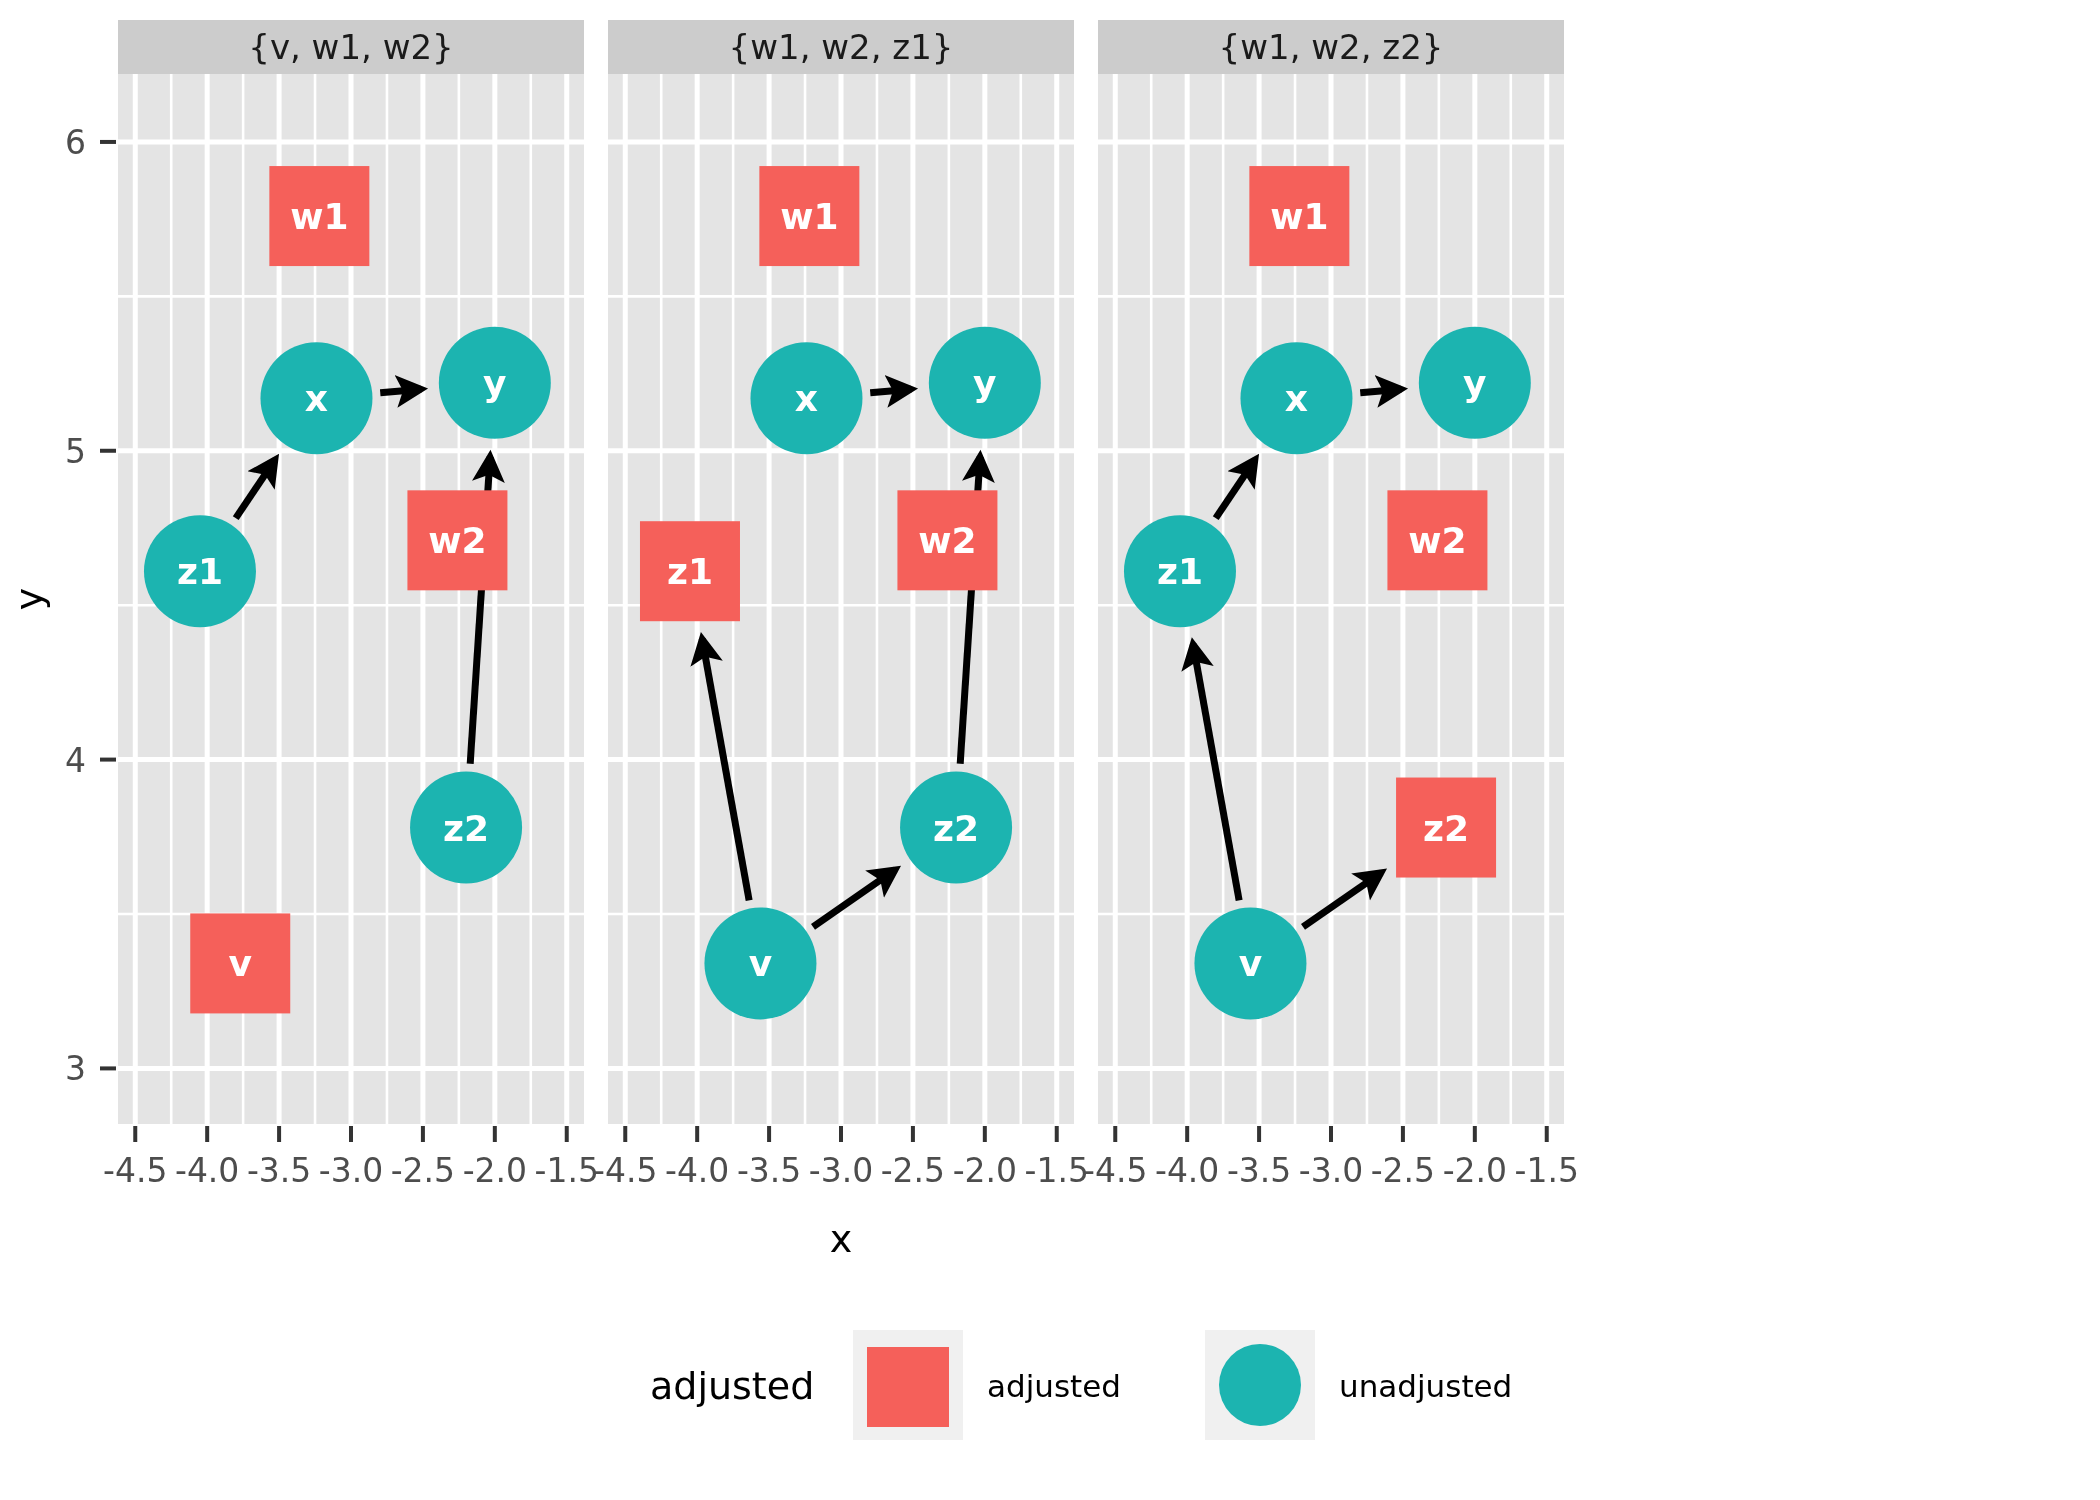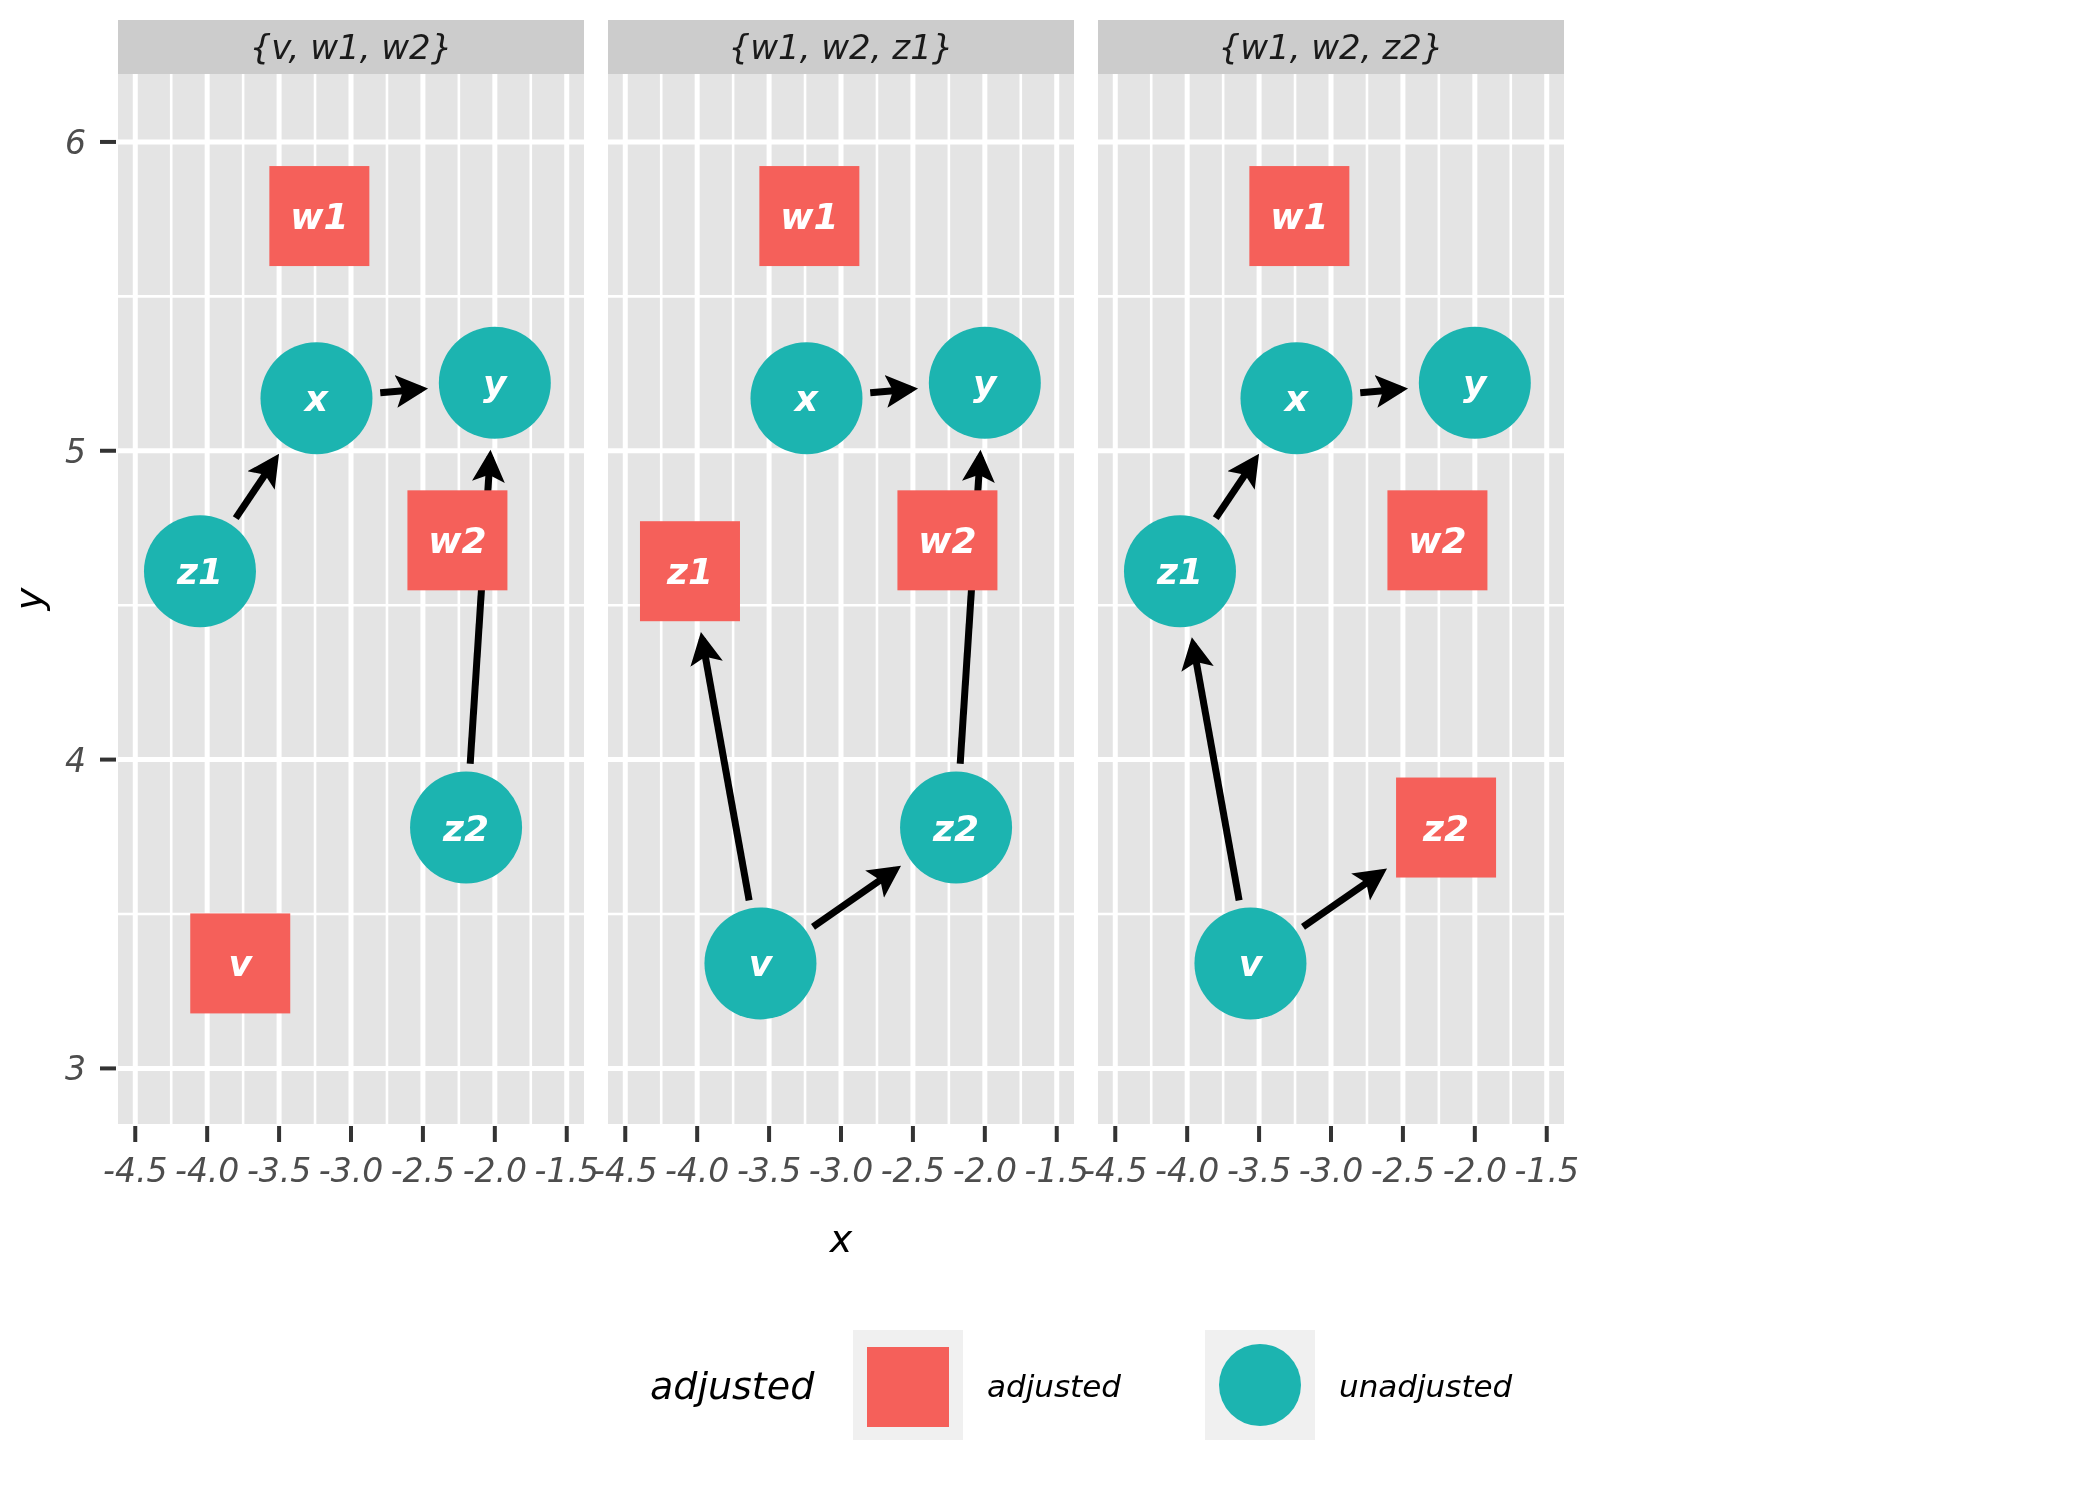--- a/index.html
+++ b/index.html
@@ -10,21 +10,20 @@
   body {
     width: 2100px;
     height: 1500px;
     font-family: "DejaVu Sans", "Liberation Sans", sans-serif;
     overflow: hidden;
   }
   #plot-root {
     position: relative;
     width: 2100px;
     height: 1487px;
-    font-style: italic;
   }
   svg.plot-svg {
     display: block;
     width: 2100px;
     height: 1500px;
   }
   .grid-major { stroke: #FFFFFF; stroke-width: 5; }
   .grid-minor { stroke: #FFFFFF; stroke-width: 2.6; }
   .axis-tick { stroke: #333333; stroke-width: 4; }
   .tick-text {

